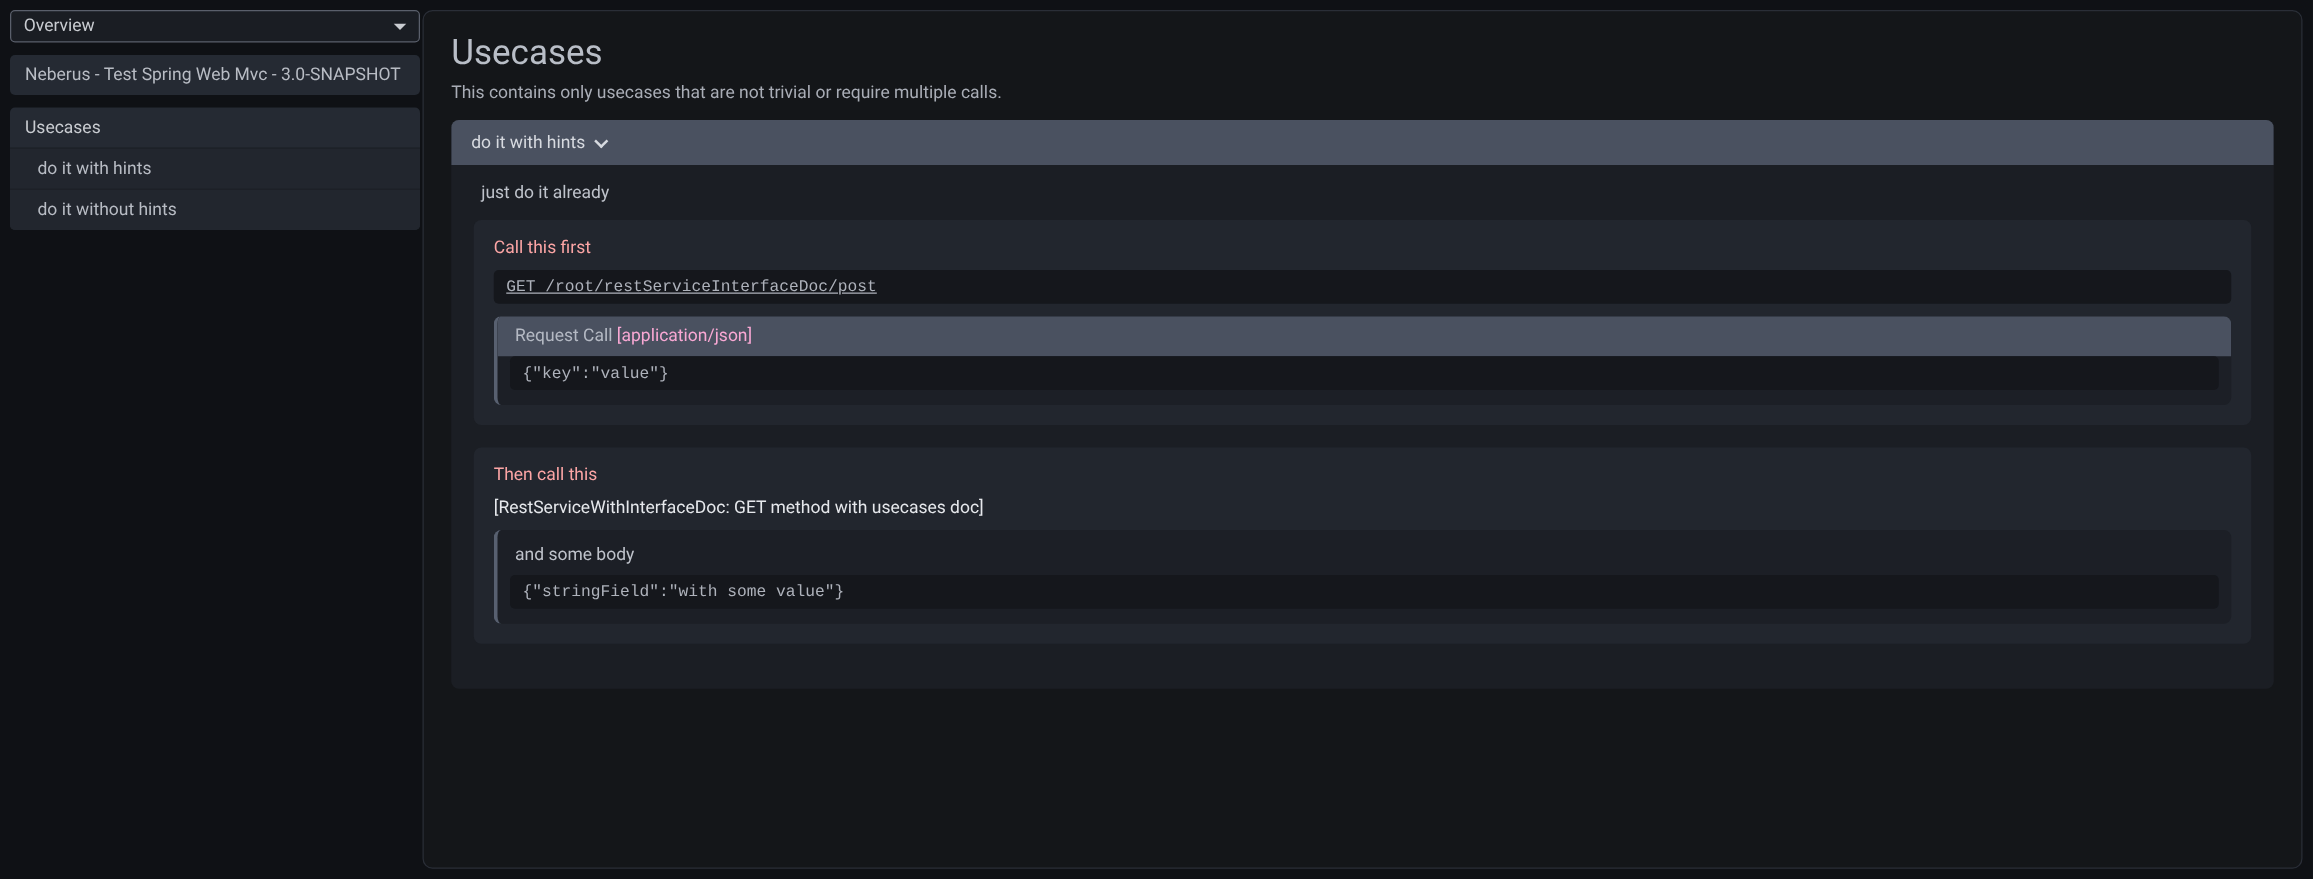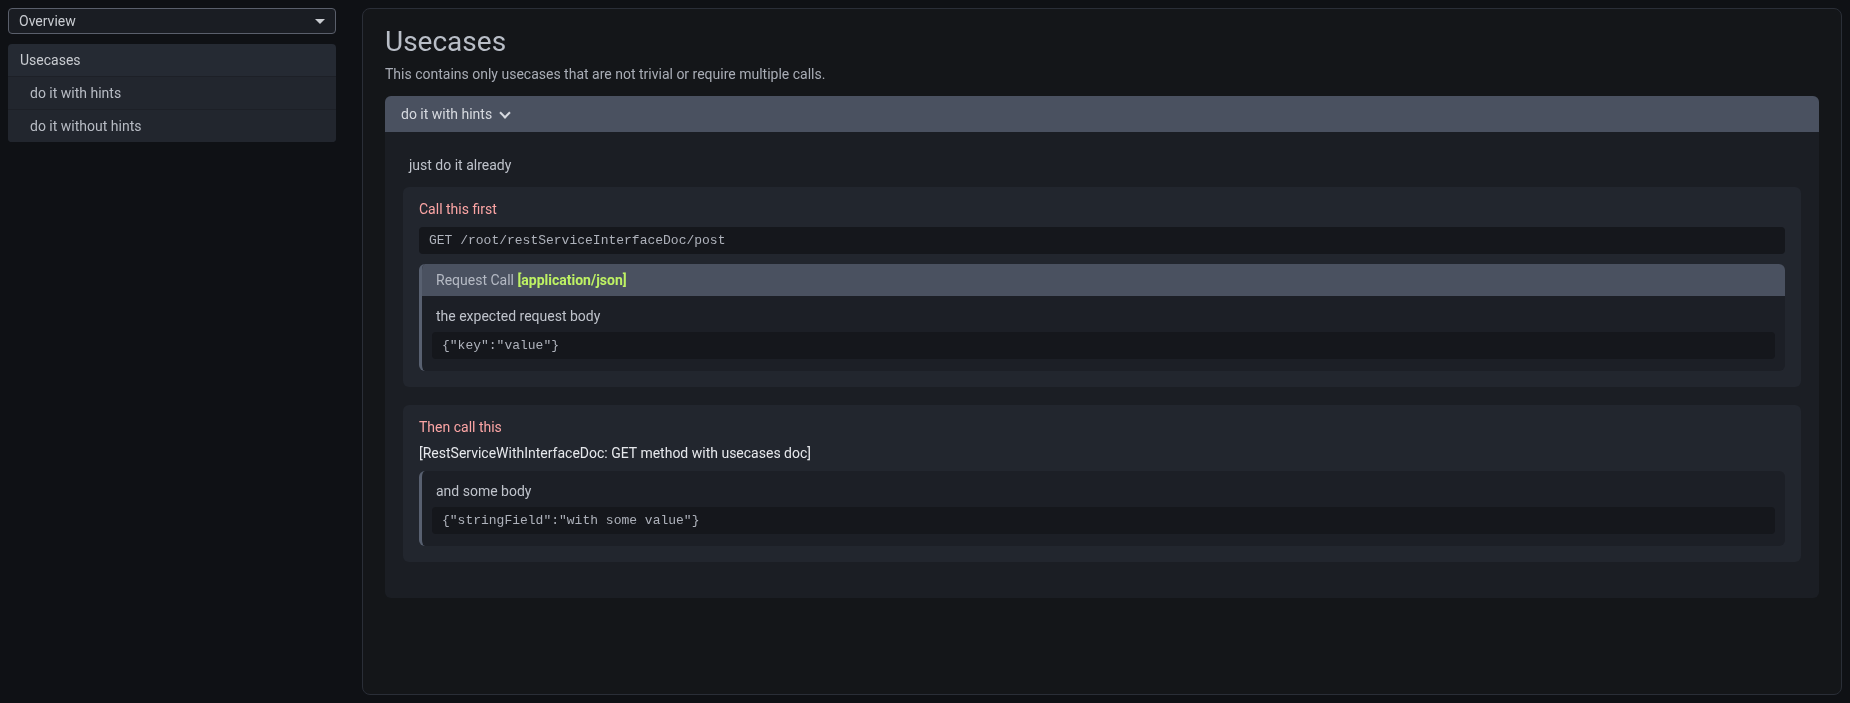--- a/index.html
+++ b/index.html
@@ -9,21 +9,21 @@
     background: #0f1115;
     color: #c9ccd1;
     font-family: -apple-system, BlinkMacSystemFont, "Segoe UI", Roboto, Arial, sans-serif;
     font-size: 14px;
     overflow: hidden;
   }
   .app {
     display: flex;
     height: 100%;
     padding: 8px;
-    gap: 26px;
+    gap: 2px;
   }
   
   .sidebar {
     width: 328px;
     flex-shrink: 0;
     display: flex;
     flex-direction: column;
     gap: 10px;
   }
   .dropdown {
@@ -106,21 +106,20 @@
     content: "";
     position: absolute;
     width: 6px; height: 6px;
     border-right: 2px solid #d7dae0;
     border-bottom: 2px solid #d7dae0;
     transform: rotate(45deg);
     top: 0; left: 1px;
   }
   .usecase-body {
     padding: 14px 18px 18px 18px;
-    margin-top: 11px;
   }
   .usecase-intro {
     color: #bfc3cb;
     margin-bottom: 14px;
     margin-left: 6px;
   }
   .call-card {
     background: #22262e;
     border-radius: 6px;
     padding: 14px 16px 16px 16px;
@@ -131,41 +130,42 @@
     margin-bottom: 10px;
   }
   .request-line {
     background: #15171c;
     border-radius: 4px;
     padding: 6px 10px;
     font-family: "SFMono-Regular", Consolas, "Liberation Mono", Menlo, monospace;
     font-size: 13px;
     color: #aeb2bb;
     margin-bottom: 10px;
+    text-decoration: underline;
   }
   .call-doc {
     color: #e6e8ec;
     margin-bottom: 10px;
     margin-top: 2px;
   }
   .body-section {
     border-left: 3px solid #586070;
     border-radius: 6px;
     overflow: hidden;
     background: #1c1f26;
     margin-top: 4px;
   }
   .body-header {
     background: #4a5160;
     padding: 8px 14px;
     color: #b5bac4;
   }
   .body-header .mime {
-    color: #bef264;
-    font-weight: 700;
+    color: #f9a8d4;
+    font-weight: 400;
   }
   .body-desc {
     padding: 12px 14px 8px 14px;
     color: #bfc3cb;
   }
   .body-json {
     margin: 0 10px 12px 10px;
     background: #15171c;
     border-radius: 4px;
     padding: 6px 10px;
@@ -182,20 +182,21 @@
 <body>
 
 <div class="app">
 
   <aside class="sidebar">
     <div class="dropdown">
       <span>Overview</span>
       <span class="caret"></span>
     </div>
 
+    <div class="app-title">Neberus - Test Spring Web Mvc - 3.0-SNAPSHOT</div>
 
     <div class="nav-group">
       <div class="nav-header">Usecases</div>
       <div class="nav-item">
         <span>do it with hints</span>
       </div>
       <div class="nav-item">
         <span>do it without hints</span>
       </div>
     </div>
@@ -214,21 +215,20 @@
         <div class="usecase-intro">just do it already</div>
 
         <div class="call-card">
           <div class="call-title">Call this first</div>
           <div class="request-line">GET /root/restServiceInterfaceDoc/post</div>
           <div class="body-section">
             <div class="body-header">
               <span>Request Call</span>
               <span class="mime">[application/json]</span>
             </div>
-            <div class="body-desc">the expected request body</div>
             <div class="body-json">{"key":"value"}</div>
           </div>
         </div>
 
         <div class="call-card">
           <div class="call-title">Then call this</div>
           <div class="call-doc">[RestServiceWithInterfaceDoc: GET method with usecases doc]</div>
           <div class="body-section">
             <div class="body-desc">and some body</div>
             <div class="body-json">{"stringField":"with some value"}</div>

